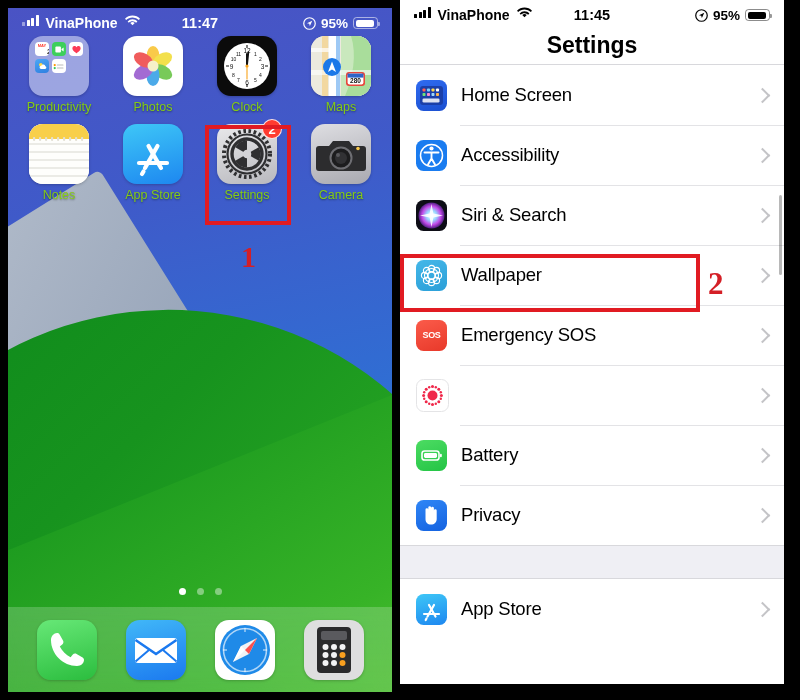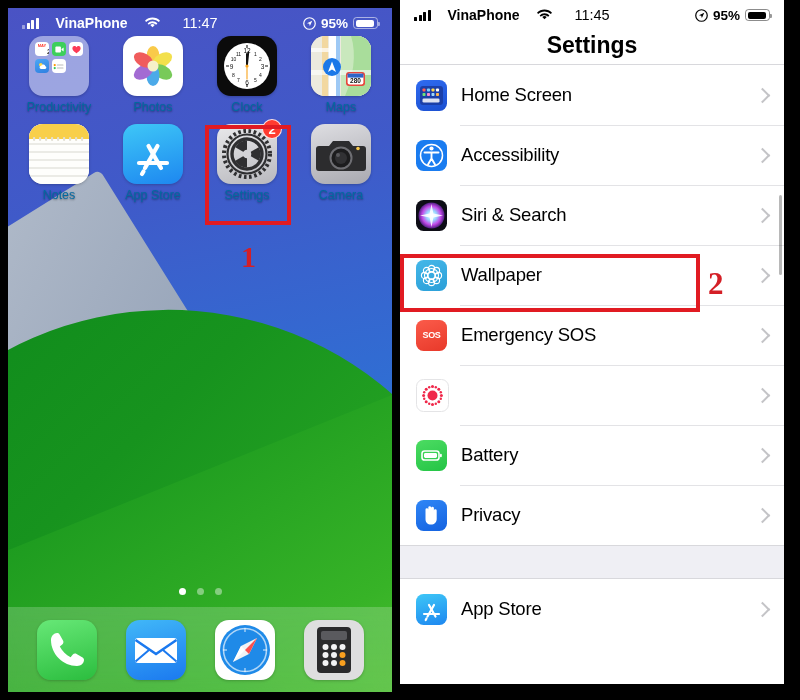--- a/index.html
+++ b/index.html
@@ -33,22 +33,22 @@
   .statusbar {
     position: absolute;
     left: 0; top: 0;
     width: 100%; height: 30px;
     display: flex; align-items: center;
     box-sizing: border-box;
     padding: 0 14px;
     font-size: 14px;
     font-weight: bold;
   }
-  .sb-left { display: flex; align-items: center; gap: 17px; flex: 0 0 auto; }
-  .sb-center { position: absolute; left: 0; right: 0; text-align: center; font-size: 14.5px; font-weight: normal; pointer-events: none;}
+  .sb-left { display: flex; gap: 7px; flex: 0 0 auto; }
+  .sb-center { position: absolute; left: 0; right: 0; text-align: center; font-size: 14.5px; font-weight: bold; pointer-events: none;}
   .sb-right { display: flex; align-items: center; gap: 5px; margin-left: auto; flex: 0 0 auto; z-index:2;}
   .bars { display: inline-flex; align-items: flex-end; gap: 1.5px; height: 11px; }
   .bars i { display:block; width: 3px; border-radius: 0.5px; }
   .bars i:nth-child(1){height:4px}
   .bars i:nth-child(2){height:6px}
   .bars i:nth-child(3){height:8.5px}
   .bars i:nth-child(4){height:11px}
   .carrier { font-size: 14px; font-weight: bold; letter-spacing: 0px;}
   .wifi { width: 15px; height: 12px; }
   .battery-shell {
@@ -111,21 +111,21 @@
     display:grid; grid-template-columns: repeat(4, 1fr);
     row-gap: 10px; padding: 0 4px; box-sizing:border-box;
   }
   .app { display:flex; flex-direction:column; align-items:center; gap:4px; position:relative; }
   .app-icon {
     width:60px; height:60px; border-radius:14px;
     position:relative; overflow:hidden;
     box-shadow: 0 1px 3px rgba(0,0,0,.22);
   }
   .app-label {
-    font-size: 12.5px; color:#0369a1; font-weight:500;
+    font-size: 12.5px; color:#84cc16; font-weight:500;
     text-shadow: 0 1px 2px rgba(0,0,0,.45);
     white-space:nowrap;
   }
   .badge {
     position:absolute; top:-5px; right:-5px;
     min-width:20px; height:20px; border-radius:10px;
     background:#ff3b30; color:#fff;
     font-size:13px; font-weight:bold;
     display:flex; align-items:center; justify-content:center;
     border: 1.5px solid rgba(255,255,255,.85);

